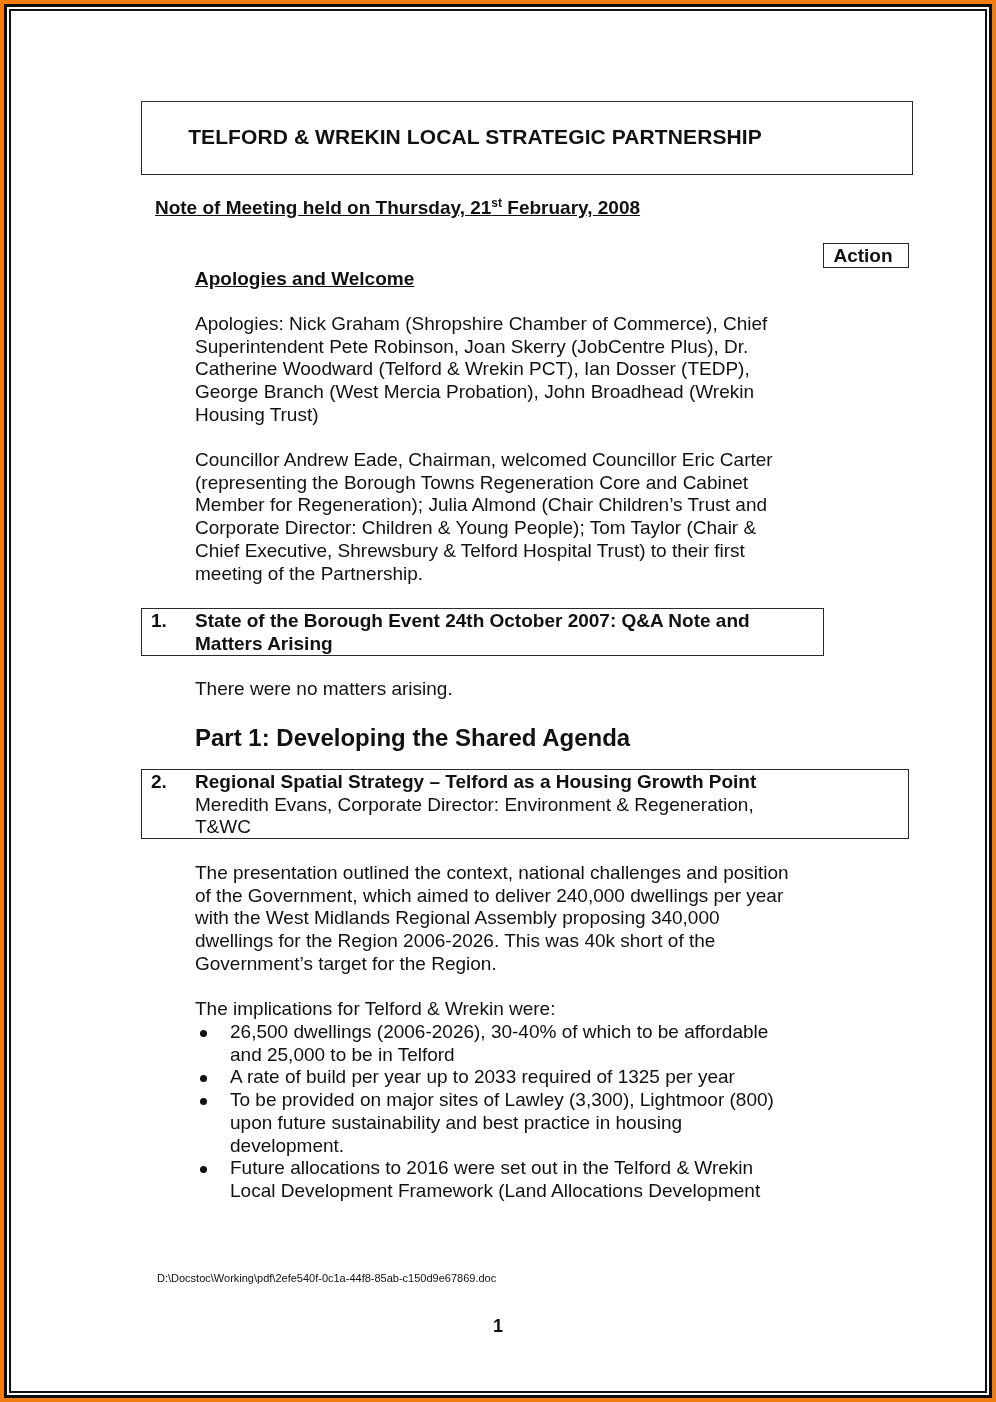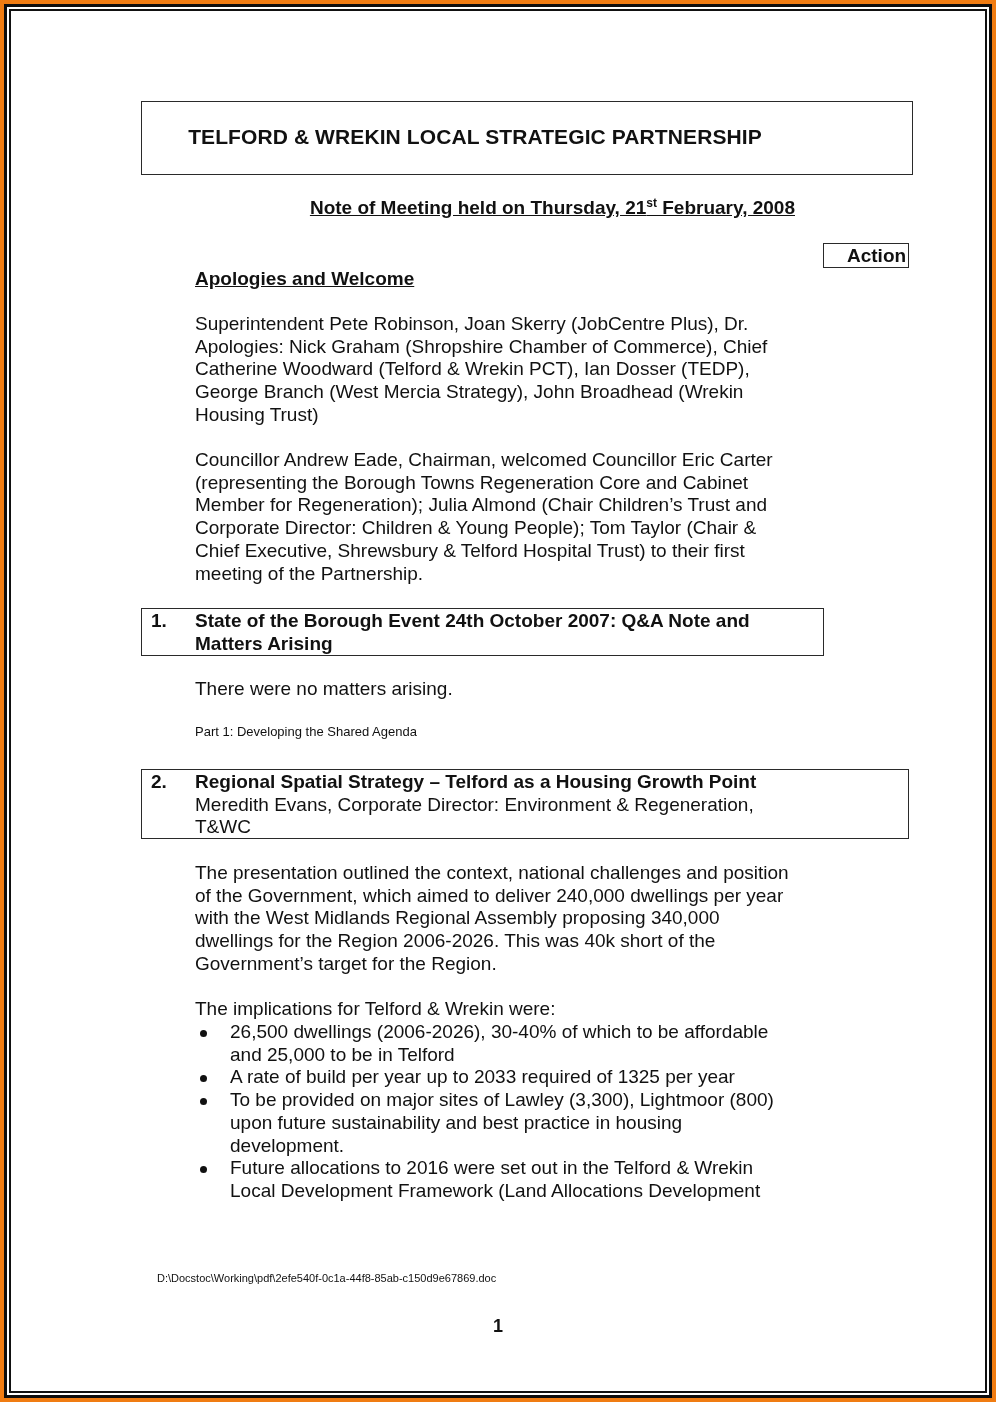--- a/index.html
+++ b/index.html
@@ -25,35 +25,35 @@
     position: absolute; box-sizing: border-box;
     border: 1.5px solid #2a2a2a;
   }
   .title-box { left: 141px; top: 101px; width: 772px; height: 74px; }
   .title {
     position: absolute; left: 141px; top: 125px; width: 668px;
     text-align: center; font-weight: bold; font-size: 21px; letter-spacing: 0.1px;
   }
   .subtitle {
     position: absolute; left: 0; top: 197px; width: 795px;
-    text-align: right; font-weight: bold; font-size: 19px;
+    text-align: center; font-weight: bold; font-size: 19px;
     text-decoration: underline;
   }
   .subtitle sup { font-size: 12px; line-height: 0; vertical-align: 7px; }
   .action-box { left: 823px; top: 243px; width: 86px; height: 25px; }
   .action-label {
-    position: absolute; left: 847px; top: 245px; width: 80px;
-    font-weight: bold; font-size: 19px;
+    position: absolute; left: 823px; top: 245px; width: 80px;
+    text-align: center; font-weight: bold; font-size: 19px;
   }
   .heading-u {
     position: absolute; font-weight: bold; font-size: 19px;
     text-decoration: underline;
   }
   .heading {
-    position: absolute; font-weight: normal; font-size: 13px; text-align: center;
+    position: absolute; font-weight: bold; font-size: 24px; text-align: center;
   }
   .para {
     position: absolute; font-size: 19px; line-height: 22.7px;
   }
   .sec-num {
     position: absolute; font-weight: bold; font-size: 19px;
   }
   .sec1-box { left: 141px; top: 608px; width: 683px; height: 48px; }
   .sec2-box { left: 141px; top: 769px; width: 768px; height: 70px; }
   .bullets {
@@ -85,24 +85,24 @@
 <div class="title">TELFORD &amp; WREKIN LOCAL STRATEGIC PARTNERSHIP</div>
 
 <div class="subtitle"><span>Note of Meeting held on Thursday, 21</span><sup>st</sup><span> February, 2008</span></div>
 
 <div class="box action-box"></div>
 <div class="action-label">Action</div>
 
 <div class="heading-u" style="left:195px; top:268px;">Apologies and Welcome</div>
 
 <div class="para" style="left:195px; top:313px;">
+  <div>Apologies: Nick Graham (Shropshire Chamber of Commerce), Chief</div>
   <div>Superintendent Pete Robinson, Joan Skerry (JobCentre Plus), Dr.</div>
-  <div>Apologies: Nick Graham (Shropshire Chamber of Commerce), Chief</div>
   <div>Catherine Woodward (Telford &amp; Wrekin PCT), Ian Dosser (TEDP),</div>
-  <div>George Branch (West Mercia Strategy), John Broadhead (Wrekin</div>
+  <div>George Branch (West Mercia Probation), John Broadhead (Wrekin</div>
   <div>Housing Trust)</div>
 </div>
 
 <div class="para" style="left:195px; top:449px;">
   <div>Councillor Andrew Eade, Chairman, welcomed Councillor Eric Carter</div>
   <div>(representing the Borough Towns Regeneration Core and Cabinet</div>
   <div>Member for Regeneration); Julia Almond (Chair Children’s Trust and</div>
   <div>Corporate Director: Children &amp; Young People); Tom Taylor (Chair &amp;</div>
   <div>Chief Executive, Shrewsbury &amp; Telford Hospital Trust) to their first</div>
   <div>meeting of the Partnership.</div>

